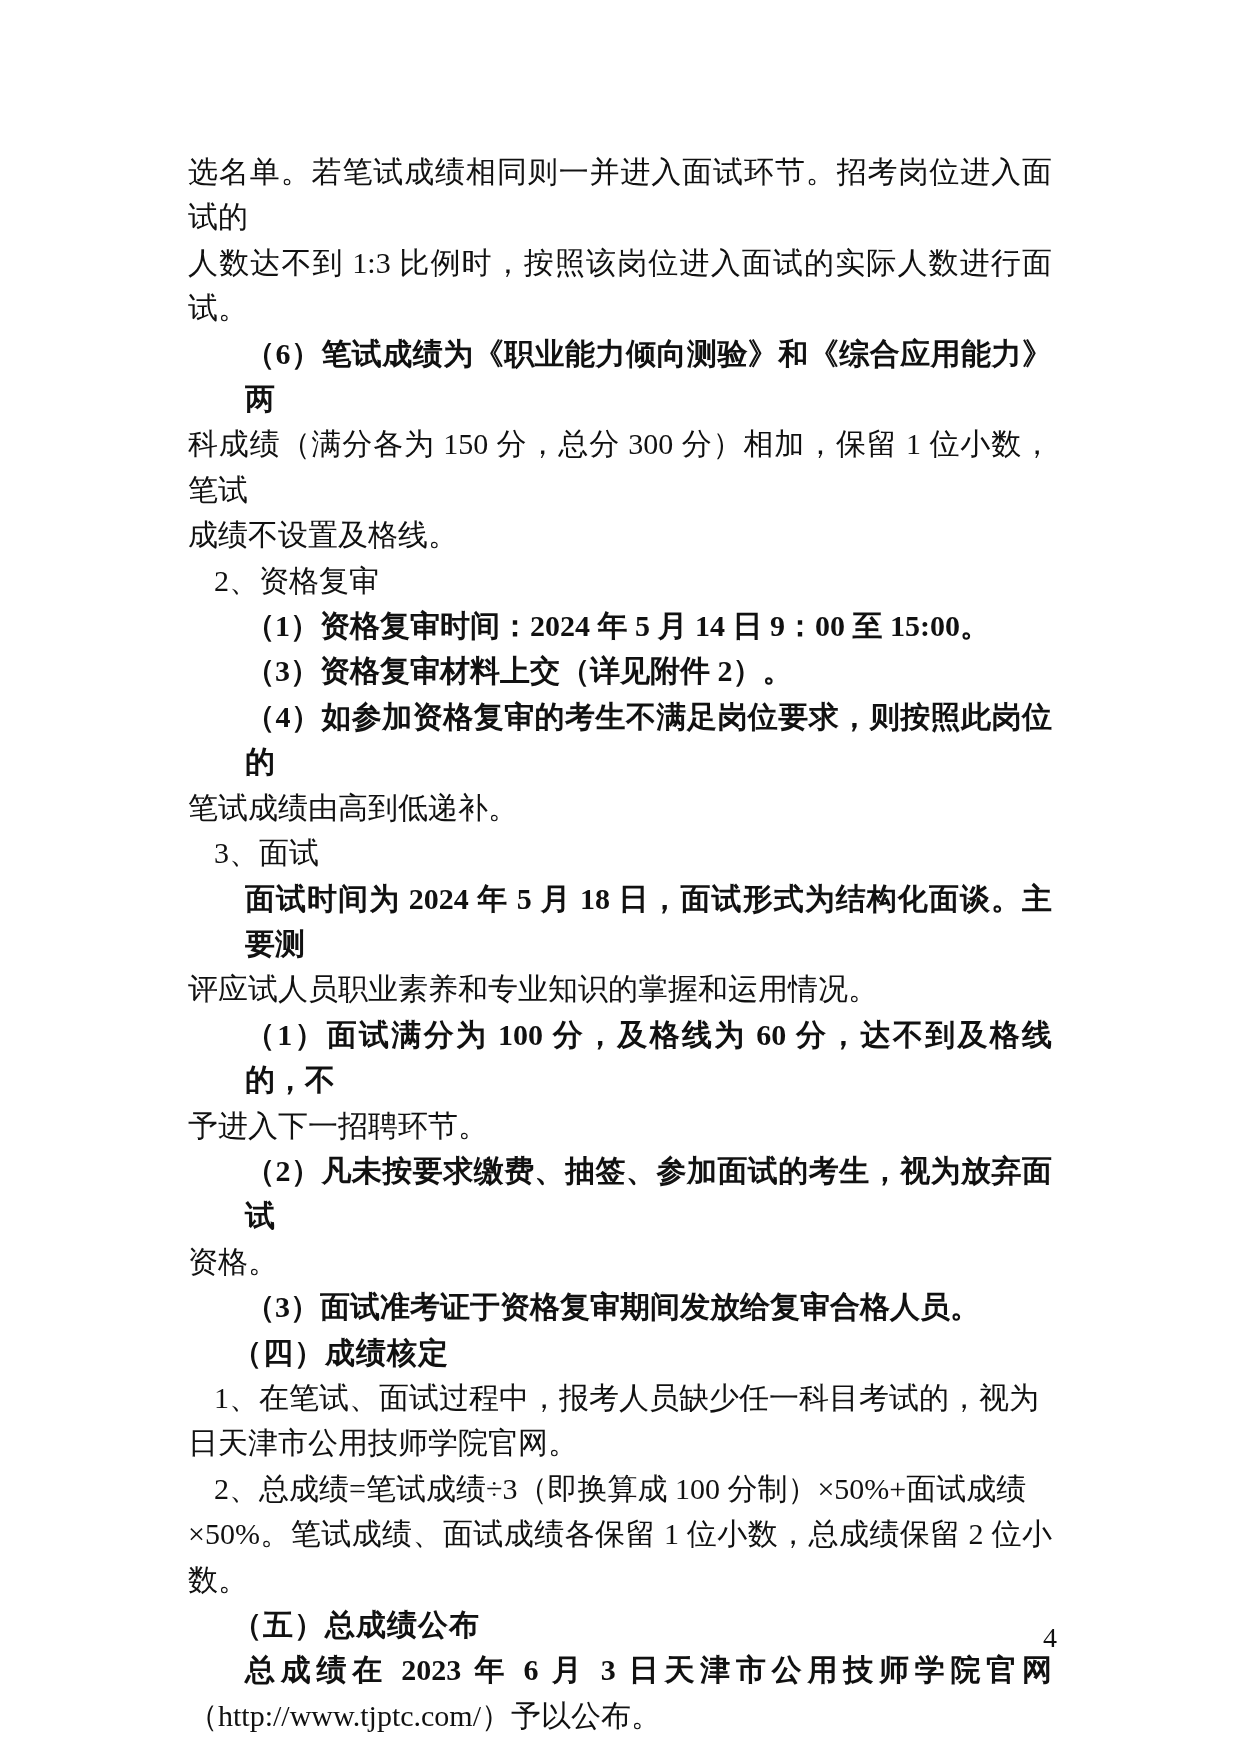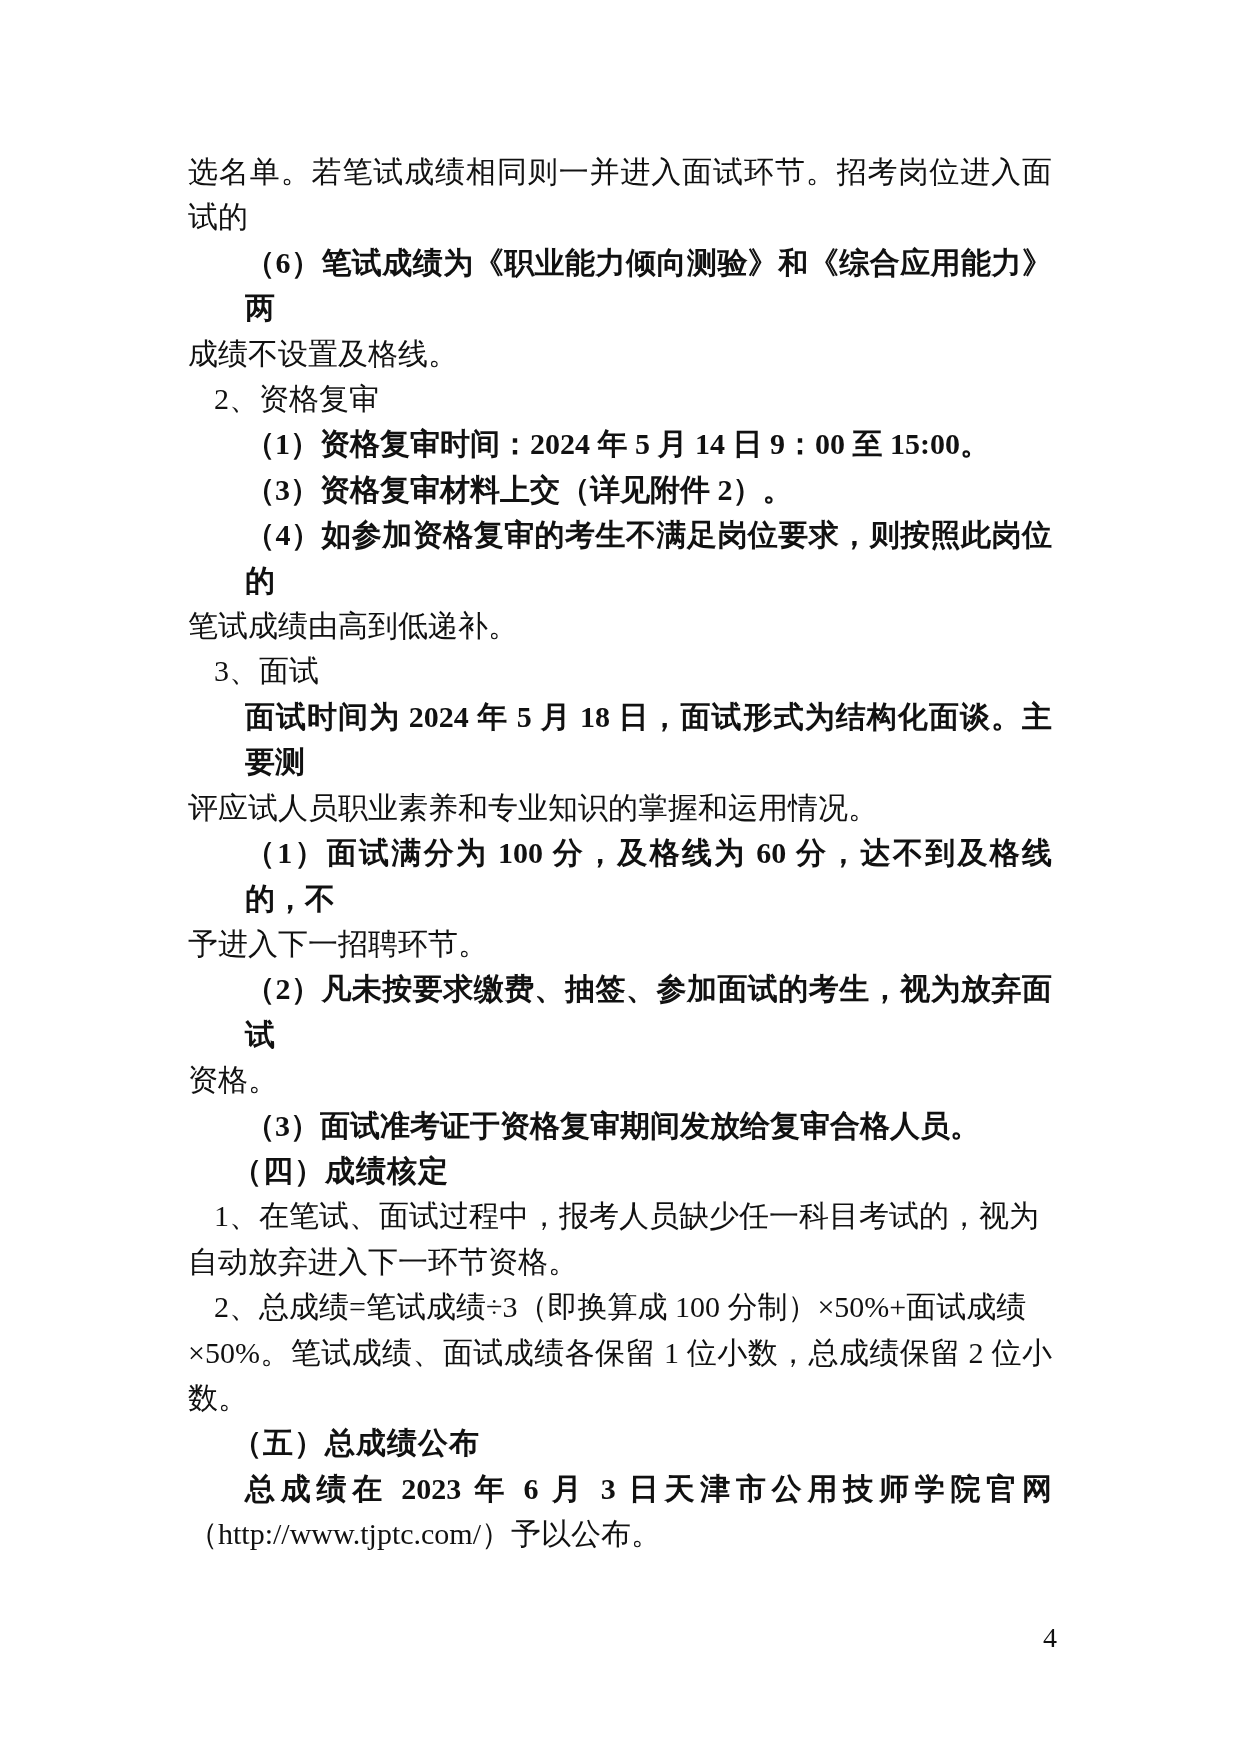--- a/index.html
+++ b/index.html
@@ -52,38 +52,40 @@
     font-family: "Liberation Serif", "DejaVu Serif", serif;
     color: #111111;
   }
 </style>
 </head>
 <body>
 
 <div class="page">
   <div class="doc" id="doc-body">
       <div class="line ind0">选名单。若笔试成绩相同则一并进入面试环节。招考岗位进入面试的</div>
+      <div class="line ind0">人数达不到 1:3 比例时，按照该岗位进入面试的实际人数进行面试。</div>
       <div class="line ind2">（6）笔试成绩为《职业能力倾向测验》和《综合应用能力》两</div>
+      <div class="line ind0">科成绩（满分各为 150 分，总分 300 分）相加，保留 1 位小数，笔试</div>
       <div class="line ind0">成绩不设置及格线。</div>
       <div class="line ind1">2、资格复审</div>
       <div class="line ind2">（1）资格复审时间：2024 年 5 月 14 日 9：00 至 15:00。</div>
       <div class="line ind2">（3）资格复审材料上交（详见附件 2）。</div>
       <div class="line ind2">（4）如参加资格复审的考生不满足岗位要求，则按照此岗位的</div>
       <div class="line ind0">笔试成绩由高到低递补。</div>
       <div class="line ind1">3、面试</div>
       <div class="line ind2">面试时间为 2024 年 5 月 18 日，面试形式为结构化面谈。主要测</div>
       <div class="line ind0">评应试人员职业素养和专业知识的掌握和运用情况。</div>
       <div class="line ind2">（1）面试满分为 100 分，及格线为 60 分，达不到及格线的，不</div>
       <div class="line ind0">予进入下一招聘环节。</div>
       <div class="line ind2">（2）凡未按要求缴费、抽签、参加面试的考生，视为放弃面试</div>
       <div class="line ind0">资格。</div>
       <div class="line ind2">（3）面试准考证于资格复审期间发放给复审合格人员。</div>
       <div class="line indh bold">（四）成绩核定</div>
       <div class="line ind1">1、在笔试、面试过程中，报考人员缺少任一科目考试的，视为</div>
-      <div class="line ind0">自动放弃进入下一环节资格。</div>
+      <div class="line ind0">日天津市公用技师学院官网。</div>
       <div class="line ind1">2、总成绩=笔试成绩÷3（即换算成 100 分制）×50%+面试成绩</div>
       <div class="line ind0">×50%。笔试成绩、面试成绩各保留 1 位小数，总成绩保留 2 位小数。</div>
       <div class="line indh bold">（五）总成绩公布</div>
       <div class="line ind2 justify">总成绩在 2023 年 6 月 3 日天津市公用技师学院官网</div>
       <div class="line ind0">（http://www.tjptc.com/）予以公布。</div>
     </div>
   <div class="page-number">4</div>
 </div>
 
 </body></html>

